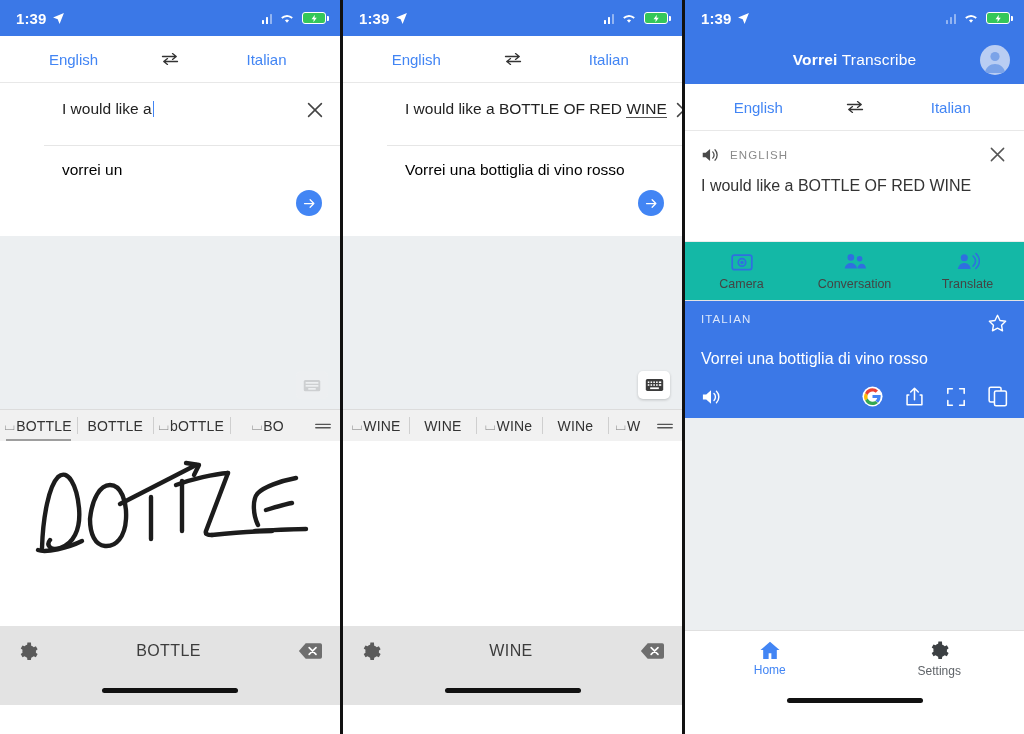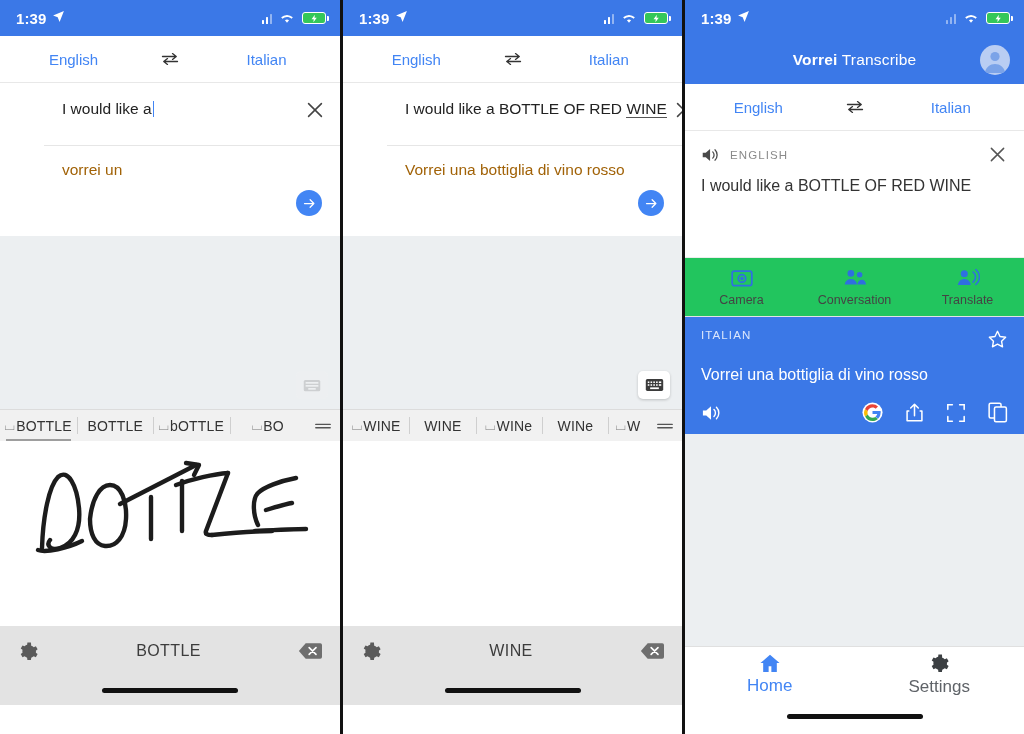--- a/index.html
+++ b/index.html
@@ -15,21 +15,21 @@
   .divider { width: 3px; height: 734px; background: #111; flex: 0 0 3px; }
   .p2 { width: 339px; }
   .p3 { width: 339px; }
 
   
   .statusbar {
     height: 36px; background: #3b78e7;
     display: flex; align-items: center; justify-content: space-between;
     padding: 0 14px 0 16px; color: #fff;
   }
-  .sb-left { display: flex; gap: 6px; }
+  .sb-left { display: flex; align-items: center; gap: 6px; }
   .sb-time { font-size: 15px; font-weight: 600; letter-spacing: .1px; }
   .sb-loc { width: 13px; height: 13px; display:inline-block; }
   .sb-right { display: flex; align-items: center; gap: 7px; }
   .sig { display: flex; align-items: flex-end; gap: 1.5px; height: 11px; }
   .sig i { width: 2.5px; background: #fff; display: block; border-radius: .5px; }
   .sig i:nth-child(1){ height: 4px; }
   .sig i:nth-child(2){ height: 7px; }
   .sig i:nth-child(3){ height: 10px; opacity:.45; }
   .sig.dim i:nth-child(1){ opacity:.45 }
   .sig.dim i:nth-child(2){ opacity:.45 }
@@ -62,21 +62,21 @@
 
   
   .inputcard { background: #fff; position: relative; margin-left: 44px; }
   .inputrow { display: flex; align-items: flex-start; padding: 16px 14px 0 18px; }
   .srctext { flex: 1; font-size: 15.5px; color: #222; line-height: 20px; white-space: nowrap; }
   .srctext .compose { border-bottom: 1.4px solid #555; }
   .caret { display:inline-block; width:1.5px; height:16px; background:#4285f4; vertical-align:-3px; margin-left:1px;}
   .xbtn { width: 22px; height: 22px; flex: 0 0 22px; margin-left: 6px; }
   .sep { height: 1px; background: #e6e6e6; margin-top: 24px; }
   .outrow { padding: 14px 18px 0 18px; }
-  .outtext { color: #a16207; font-size: 15.5px; line-height: 20px; }
+  .outtext { color: #000000; font-size: 15.5px; line-height: 20px; }
   .arrowrow { display: flex; justify-content: flex-end; padding: 10px 18px 20px 0; }
   .circ-arrow {
     width: 26px; height: 26px; border-radius: 50%; background: #4285f4;
     display: flex; align-items: center; justify-content: center;
   }
 
   
   .greyfill { background: #eceff1; position: relative; }
   .kbtoggle {
     position: absolute; right: 12px; bottom: 10px;
@@ -117,38 +117,37 @@
   .hwword { font-size: 16px; color: #3c3c3c; letter-spacing: .4px; }
   .homeind-wrap { background: #e3e3e3; height: 29px; display:flex; align-items:center; justify-content:center;}
   .homeind { width: 136px; height: 5px; background: #111; border-radius: 3px; }
 
   
   .p3card { background: #fff; border-bottom: 1px solid #e3e3e3; }
   .p3head { display: flex; align-items: center; padding: 13px 16px 0 16px; }
   .p3lang { font-size: 11.5px; color: #8a8a8a; letter-spacing: 1.1px; margin-left: 10px; flex: 1; }
   .p3src { padding: 12px 16px 0 16px; font-size: 16px; color: #333; }
   .p3actions {
-    display: flex; background: #22c55e; border-top: 1px solid #ececec;
+    display: flex; background: #14b8a6; border-top: 1px solid #ececec;
     padding: 10px 0 9px 0;
-    margin-top: 16px;
   }
   .p3act { flex: 1; display: flex; flex-direction: column; align-items: center; gap: 5px; }
   .p3act span { font-size: 12.5px; color: #444; }
   .resultcard { background: #3b78e7; margin: 0; padding: 12px 16px 11px 16px; }
   .rc-top { display: flex; align-items: flex-start; }
   .rc-lang { flex: 1; font-size: 11.5px; color: #dbe6fb; letter-spacing: 1.1px; }
   .rc-text { color: #fff; font-size: 16px; padding: 16px 0 18px 0; }
   .rc-bottom { display: flex; align-items: center; }
   .rc-icons { margin-left: auto; display: flex; align-items: center; gap: 22px; }
   .p3grey { background: #eceff1; }
   .navbar {
     height: 56px; background: #fff; display: flex; border-top: 1px solid #e0e0e0;
   }
   .navitem { flex: 1; display: flex; flex-direction: column; align-items: center; justify-content: center; gap: 3px; }
-  .navitem span { font-size: 17px; color: #5f6368; }
+  .navitem span { font-size: 12px; color: #5f6368; }
   .navitem.active span { color: #4285f4; }
   .navhome { background: #fff; height: 29px; display:flex; align-items:center; justify-content:center;}
   .navhome .homeind { background:#111; }
 </style>
 </head>
 <body>
 
 <div class="screens">
 
   <div class="panel p1">

